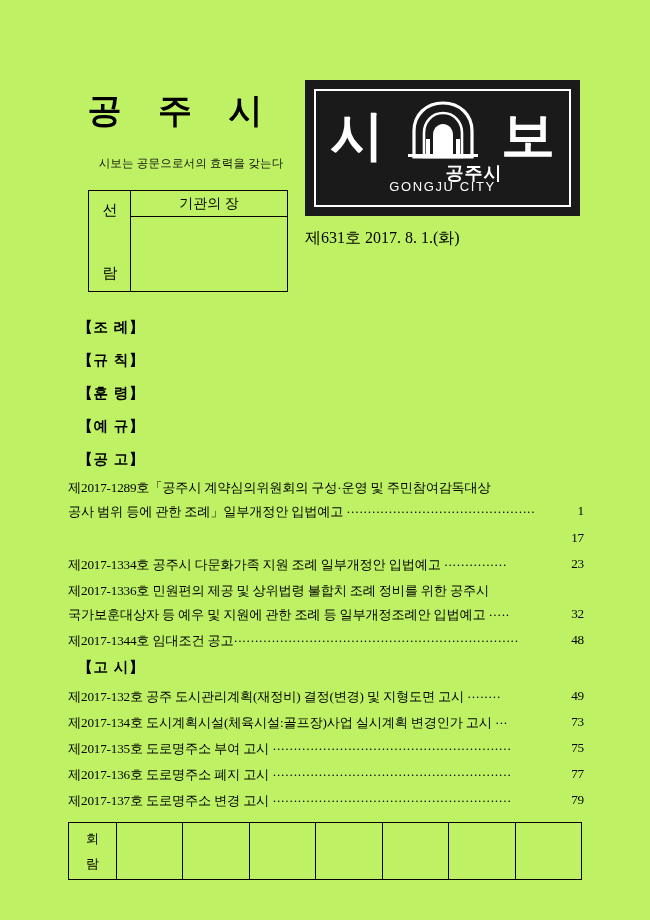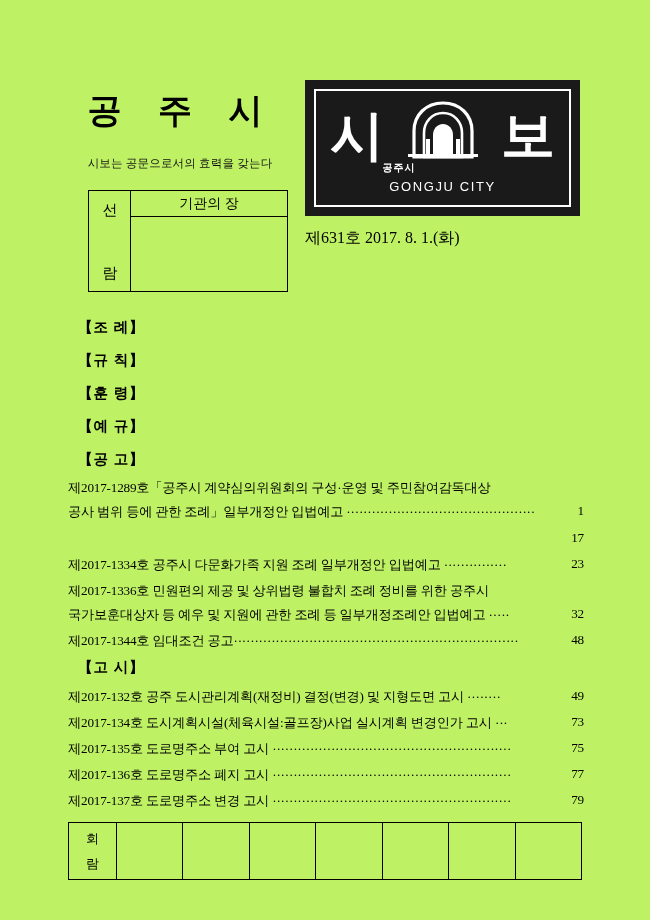--- a/index.html
+++ b/index.html
@@ -37,21 +37,21 @@
     width: 230px;
     text-align: center;
     font-size: 34px;
     font-weight: bold;
     letter-spacing: 14px;
     text-indent: 14px;
     font-family: "Liberation Serif", "DejaVu Serif", serif;
   }
   .city-motto {
     position: absolute;
-    left: 64px;
+    left: 75px;
     top: 96px;
     width: 232px;
     text-align: center;
     font-size: 11.5px;
     color: #111;
     letter-spacing: 0.2px;
   }
 
   
   .sunram-box {
@@ -142,23 +142,23 @@
     width: 82px;
     height: 62px;
     margin-left: -41px;
   }
   .logo-cap {
     position: absolute;
     left: 50%;
     top: 70px;
     width: 120px;
     margin-left: -60px;
-    text-align: left;
+    text-align: right;
     color: #fff;
-    font-size: 10px;
+    font-size: 18px;
     font-weight: bold;
     letter-spacing: 1px;
   }
   .logo-cap-en {
     position: absolute;
     left: 50%;
     top: 88px;
     width: 140px;
     margin-left: -70px;
     text-align: center;

